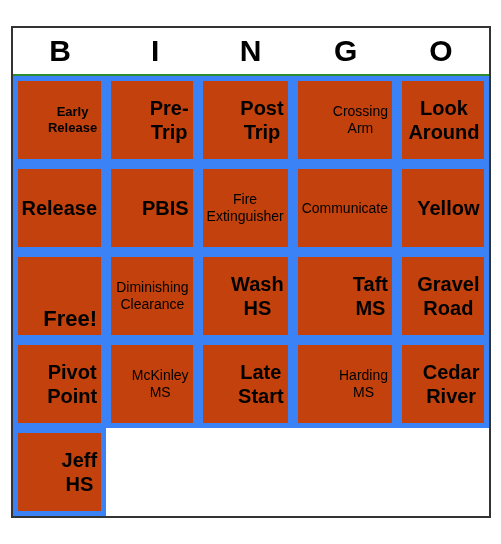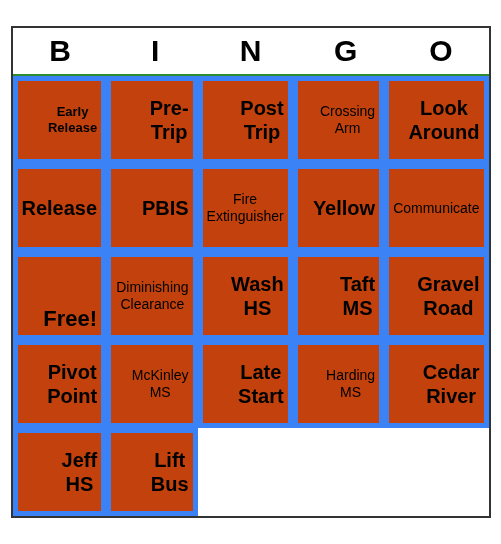--- a/index.html
+++ b/index.html
@@ -92,24 +92,24 @@
       <div class="bingo-cell">
         <span class="cell-text large">Release</span>
       </div>
       <div class="bingo-cell">
         <span class="cell-text large">PBIS</span>
       </div>
       <div class="bingo-cell">
         <span class="cell-text small">Fire<br>Extinguisher</span>
       </div>
       <div class="bingo-cell">
-        <span class="cell-text large">Yellow</span>
+        <span class="cell-text small">Communicate</span>
       </div>
       <div class="bingo-cell">
-        <span class="cell-text small">Communicate</span>
+        <span class="cell-text large">Yellow</span>
       </div>
       <div class="bingo-cell">
         <span class="cell-text free">Free!</span>
       </div>
       <div class="bingo-cell">
         <span class="cell-text small">Diminishing<br>Clearance</span>
       </div>
       <div class="bingo-cell">
         <span class="cell-text large">Wash<br>HS</span>
       </div>
@@ -130,17 +130,14 @@
       </div>
       <div class="bingo-cell">
         <span class="cell-text small">Harding<br>MS</span>
       </div>
       <div class="bingo-cell">
         <span class="cell-text large">Cedar<br>River</span>
       </div>
       <div class="bingo-cell">
         <span class="cell-text large">Jeff<br>HS</span>
       </div>
-      <div class="bingo-cell">
-        <span class="cell-text large">Lift<br>Bus</span>
-      </div>
     </div>
 </div>
 
 </body></html>

